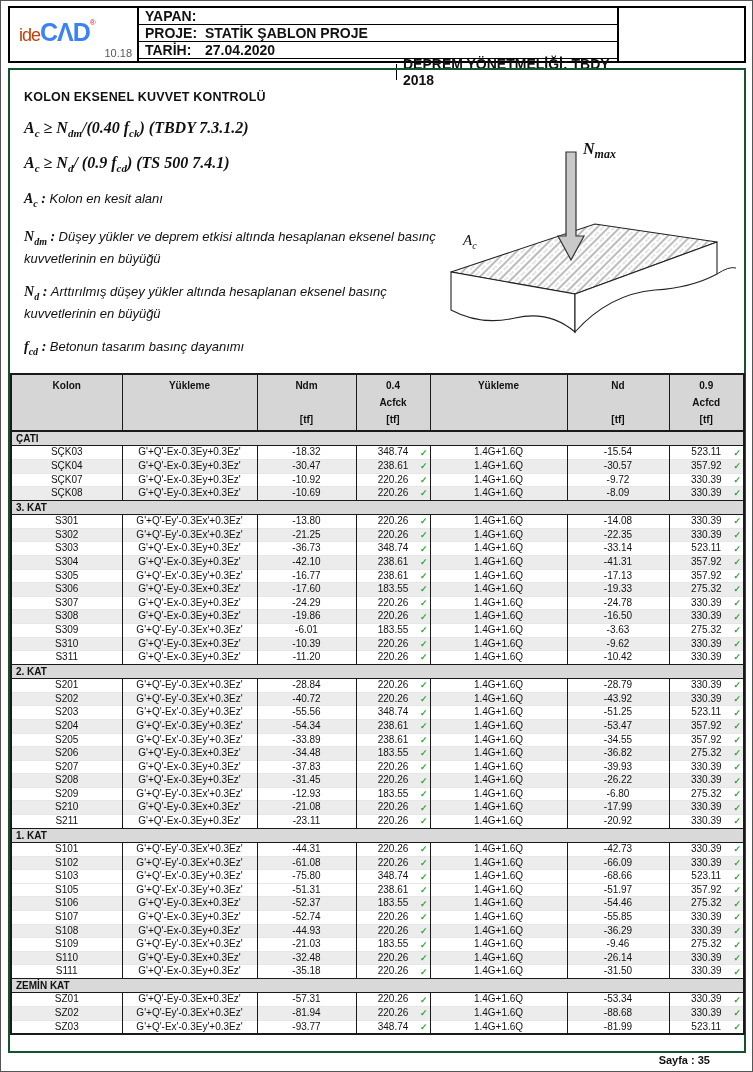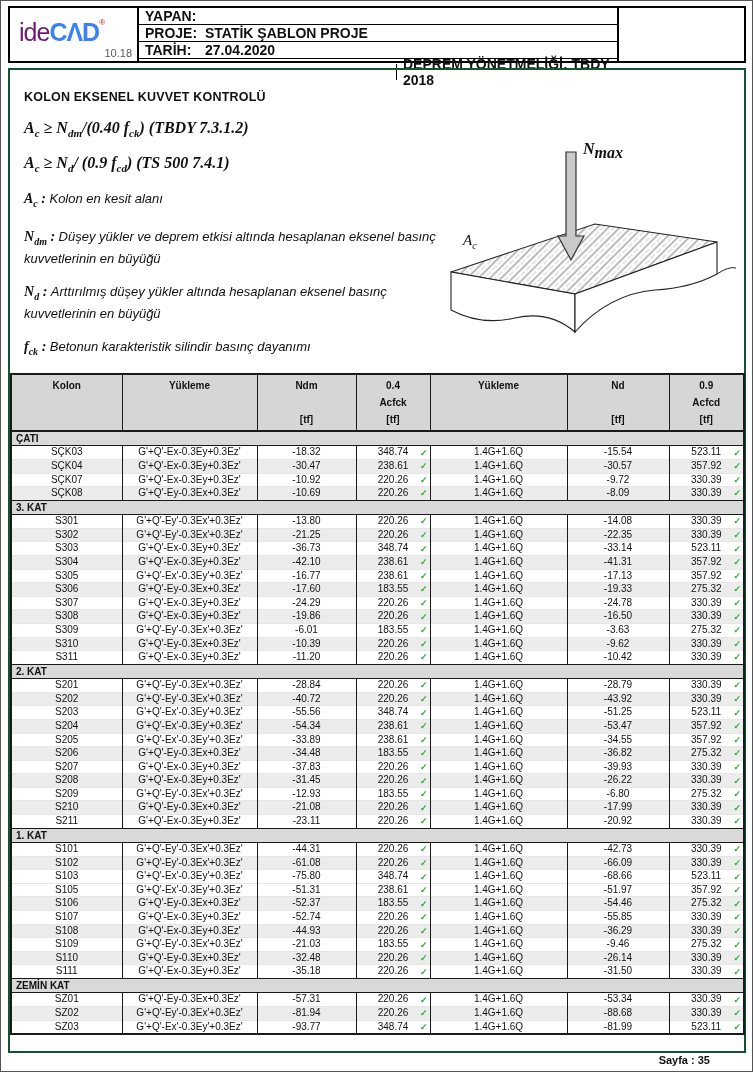--- a/index.html
+++ b/index.html
@@ -3,21 +3,21 @@
 <meta charset="utf-8">
 <style>
   html,body{margin:0;padding:0;background:#888;}
   .page{position:relative;width:753px;height:1072px;background:#fff;margin:0 auto;
         border:1px solid #555;box-sizing:border-box;font-family:"Liberation Sans",sans-serif;color:#111;overflow:hidden;}
 
   
   .hdr{position:absolute;left:7px;top:5px;width:738px;height:57px;border:2px solid #000;box-sizing:border-box;display:flex;background:#fff;}
   .logo-cell{width:129px;border-right:2px solid #000;position:relative;box-sizing:border-box;}
   .logo-line{position:absolute;left:9px;top:10px;white-space:nowrap;}
-  .logo-ide{font-size:25px;color:#701a75;letter-spacing:-1px;}
+  .logo-ide{font-size:18px;color:#c2410c;letter-spacing:-1px;}
   .logo-cad{font-size:25px;color:#3b82f6;font-weight:bold;letter-spacing:-1px;}
   .logo-reg{font-size:8px;color:#d7182a;vertical-align:top;}
   .logo-ver{position:absolute;right:5px;bottom:2px;font-size:11px;color:#595959;}
   .info-cell{flex:1;display:flex;flex-direction:column;box-sizing:border-box;}
   .info-row{height:17px;border-bottom:1px solid #000;display:flex;align-items:center;font-size:14px;font-weight:bold;box-sizing:border-box;}
   .info-lbl{padding-left:6px;width:54px;flex:none;}
   .info-val{padding-left:6px;}
   .info-left{width:257px;flex:none;display:flex;align-items:center;height:100%;}
   .info-deprem{flex:1;border-left:1.5px solid #000;height:100%;display:flex;align-items:center;padding-left:6px;box-sizing:border-box;margin-top:44px;}
   .right-cell{width:127px;border-left:2px solid #000;box-sizing:border-box;}
@@ -29,21 +29,21 @@
   .formula{font-family:"Liberation Serif",serif;font-style:italic;font-weight:bold;font-size:16px;margin-top:15px;white-space:nowrap;}
   .formula sub{font-size:11px;}
   .def{font-style:italic;font-size:13px;margin-top:16px;line-height:17px;max-width:428px;}
   .def .term{font-family:"Liberation Serif",serif;font-weight:bold;font-size:14px;}
   .def .term sub{font-size:10px;}
 
   
   .diagram{position:absolute;right:6px;top:70px;width:315px;height:205px;}
   .diag-label{position:absolute;font-family:"Liberation Serif",serif;font-style:italic;white-space:nowrap;}
   .lbl-nmax{left:160px;top:0px;font-size:16px;font-weight:bold;}
-  .lbl-nmax sub{font-size:16px;margin-top:48px;}
+  .lbl-nmax sub{font-size:12px;margin-top:48px;}
   .lbl-ac{left:40px;top:92px;font-size:15px;}
   .lbl-ac sub{font-size:10px;}
 
   
   .ctl{position:absolute;left:0;top:303px;width:733px;border-collapse:collapse;table-layout:fixed;
        border:2px solid #1a1a1a;font-family:"Liberation Sans",sans-serif;}
   .ctl th{background:#d6d6d6;border-bottom:2px solid #1a1a1a;font-size:10px;font-weight:bold;padding:2px 12px 2px;vertical-align:top;}
   .ctl .hl{height:17px;line-height:17px;text-align:center;overflow:hidden;}
   .ctl th+th{border-left:1px solid #1a1a1a;}
   .ctl th:nth-child(5){border-left:1.5px solid #1a1a1a;}
@@ -91,21 +91,20 @@
   </div>
 
   <div class="main-box">
     <div class="content">
       <div class="doc-title">KOLON EKSENEL KUVVET KONTROLÜ</div>
       <div class="formula">A<sub>c</sub> ≥ N<sub>dm</sub>/(0.40 f<sub>ck</sub>)  (TBDY 7.3.1.2)</div>
       <div class="formula">A<sub>c</sub> ≥ N<sub>d</sub>/ (0.9 f<sub>cd</sub>)    (TS 500 7.4.1)</div>
       <div class="def"><span class="term">A<sub>c</sub> : </span><span class="desc">Kolon en kesit alanı</span></div>
       <div class="def"><span class="term">N<sub>dm</sub> : </span><span class="desc">Düşey yükler ve deprem etkisi altında hesaplanan eksenel basınç kuvvetlerinin en büyüğü</span></div>
       <div class="def"><span class="term">N<sub>d</sub> : </span><span class="desc">Arttırılmış düşey yükler altında hesaplanan eksenel basınç kuvvetlerinin en büyüğü</span></div>
-      <div class="def"><span class="term">f<sub>ck</sub> : </span><span class="desc">Betonun karakteristik silindir basınç dayanımı</span></div>
       <div class="def"><span class="term">f<sub>cd</sub> : </span><span class="desc">Betonun tasarım basınç dayanımı</span></div>
     </div>
 
     <div class="diagram">
       <svg width="315" height="205" viewBox="0 0 315 205">
         <defs>
           <pattern id="hatch" width="8" height="8" patternTransform="rotate(45)" patternUnits="userSpaceOnUse">
             <line x1="1" y1="0" x2="1" y2="8" stroke="#555" stroke-width="0.8"></line>
             <line x1="5" y1="0" x2="5" y2="8" stroke="#999" stroke-width="0.6" stroke-dasharray="2.5,2.5"></line>
           </pattern>

